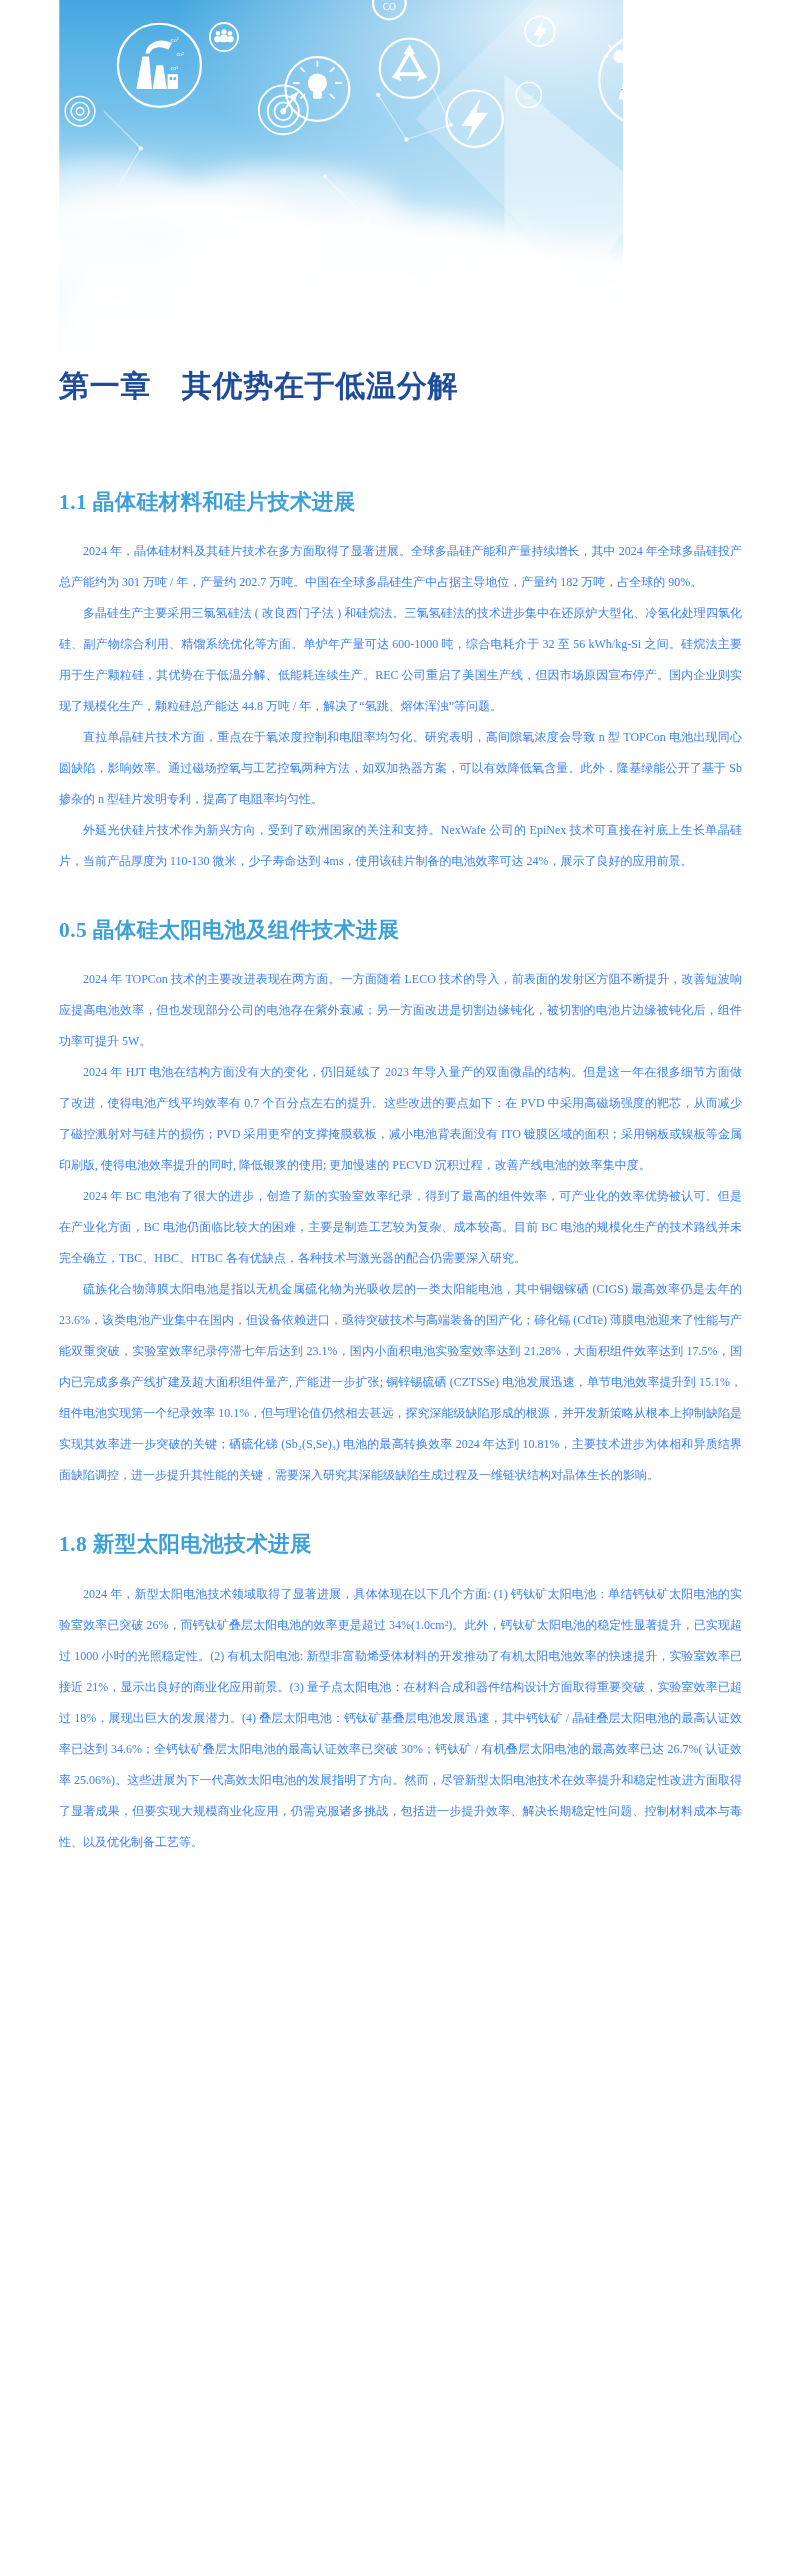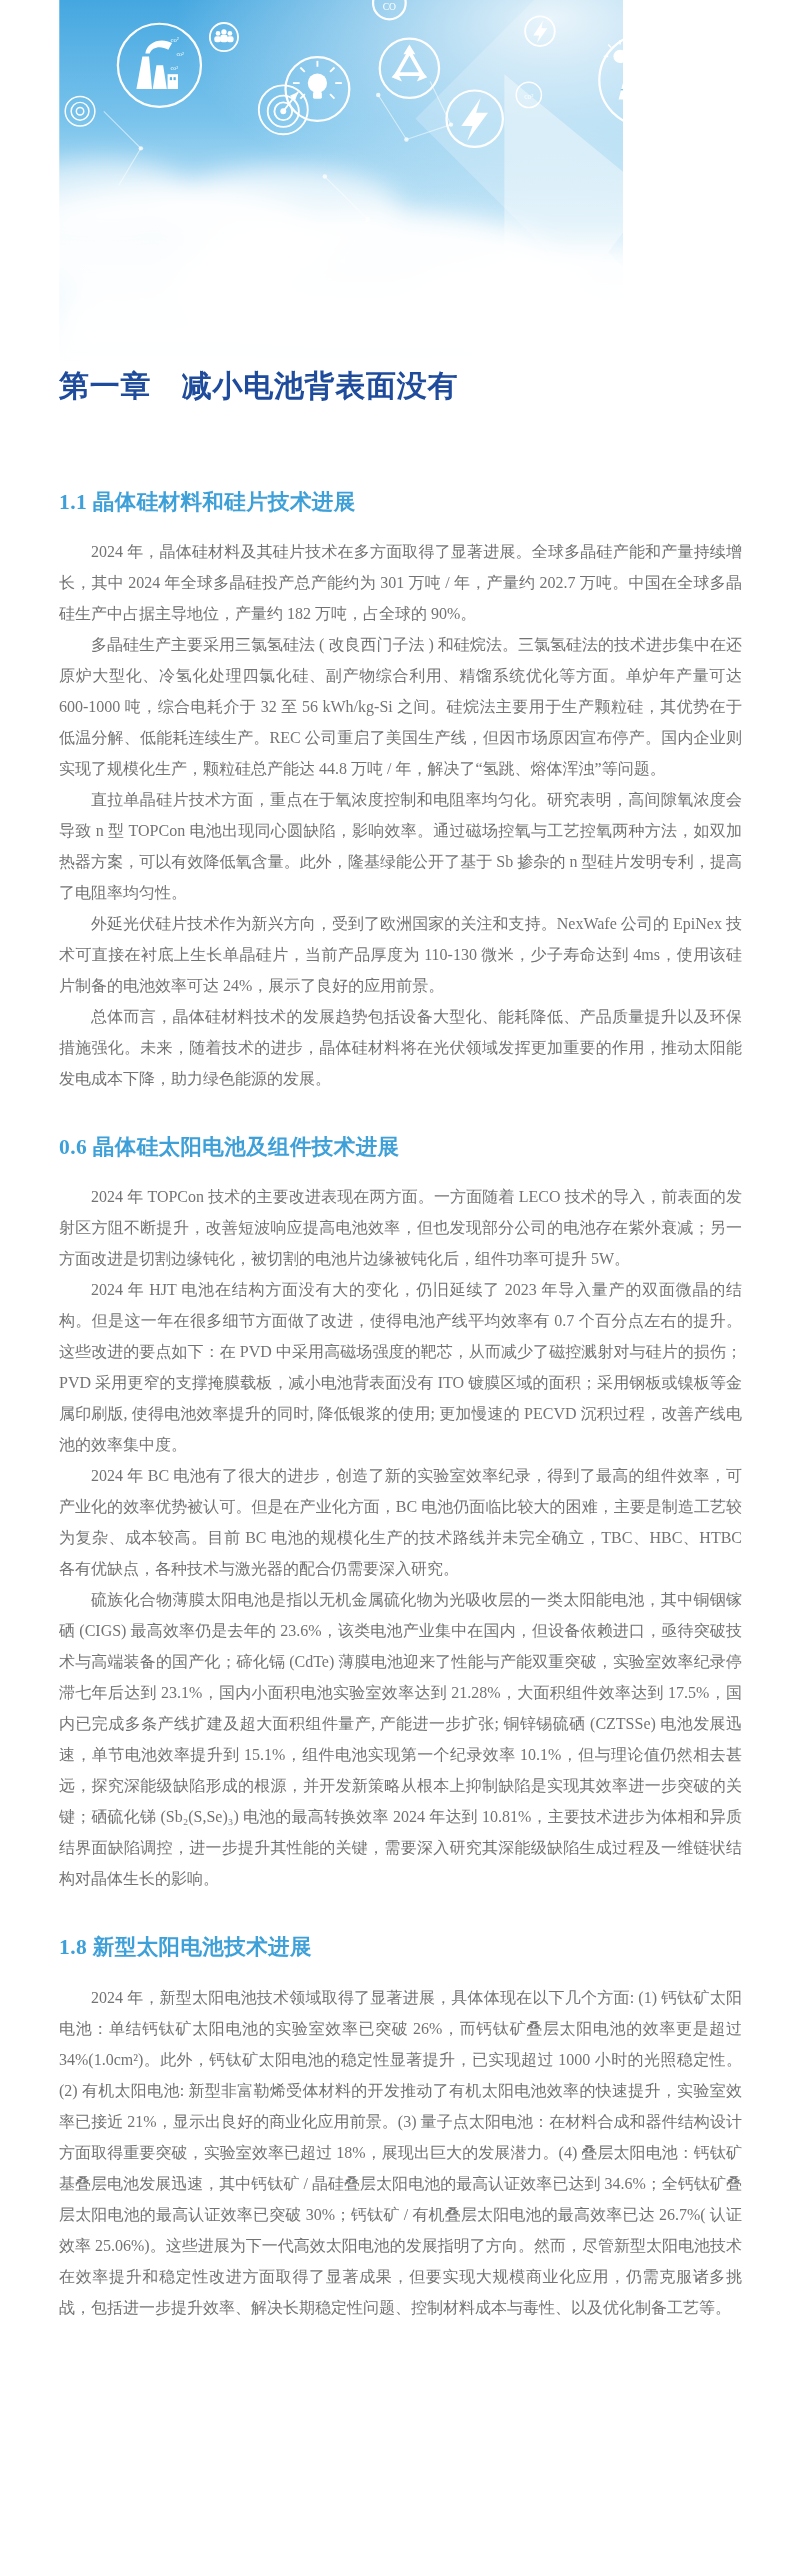--- a/index.html
+++ b/index.html
@@ -11,22 +11,22 @@
   h1.chapter-title{
     font-size:30px;line-height:1.25;font-weight:700;color:#1e4b9b;
     margin:4.5px 0 85px 0;letter-spacing:0.7px;
   }
   h2.sec-heading{
     font-size:21.5px;line-height:1.3;font-weight:700;color:#3da0d9;
     margin:40px 0 19.3px 0;letter-spacing:0.4px;
   }
   section.sec:first-of-type h2.sec-heading{margin-top:8px;font-family:Liberation Serif, serif;}
   p.body-para{
-    font-size:16px;line-height:31px;text-align:justify;text-indent:2em;
-    margin:0;color:#737373;text-justify:inter-ideograph;
+    font-size:12px;line-height:31px;text-align:justify;text-indent:2em;
+    margin:0;color:#3b82f6;text-justify:inter-ideograph;
   }
 </style>
 </head>
 <body>
 
 <div class="page">
 
   <div class="banner">
     <svg viewBox="0 0 920 488" xmlns="http://www.w3.org/2000/svg">
       <defs>
@@ -206,33 +206,32 @@
           <line x1="897" y1="12" x2="902" y2="12"></line>
           <line x1="875" y1="22" x2="871" y2="26"></line>
           <line x1="893" y1="22" x2="897" y2="26"></line>
         </g>
       </g>
     </svg>
   </div>
 
   <main class="content">
 
-    <h1 class="chapter-title">第一章　减小电池背表面没有</h1>
+    <h1 class="chapter-title">第一章　其优势在于低温分解</h1>
 
     <section class="sec">
       <h2 class="sec-heading">1.1 晶体硅材料和硅片技术进展</h2>
       <p class="body-para">2024 年，晶体硅材料及其硅片技术在多方面取得了显著进展。全球多晶硅产能和产量持续增长，其中 2024 年全球多晶硅投产总产能约为 301 万吨 / 年，产量约 202.7 万吨。中国在全球多晶硅生产中占据主导地位，产量约 182 万吨，占全球的 90%。</p>
       <p class="body-para">多晶硅生产主要采用三氯氢硅法 ( 改良西门子法 ) 和硅烷法。三氯氢硅法的技术进步集中在还原炉大型化、冷氢化处理四氯化硅、副产物综合利用、精馏系统优化等方面。单炉年产量可达 600-1000 吨，综合电耗介于 32 至 56 kWh/kg-Si 之间。硅烷法主要用于生产颗粒硅，其优势在于低温分解、低能耗连续生产。REC 公司重启了美国生产线，但因市场原因宣布停产。国内企业则实现了规模化生产，颗粒硅总产能达 44.8 万吨 / 年，解决了“氢跳、熔体浑浊”等问题。</p>
       <p class="body-para">直拉单晶硅片技术方面，重点在于氧浓度控制和电阻率均匀化。研究表明，高间隙氧浓度会导致 n 型 TOPCon 电池出现同心圆缺陷，影响效率。通过磁场控氧与工艺控氧两种方法，如双加热器方案，可以有效降低氧含量。此外，隆基绿能公开了基于 Sb 掺杂的 n 型硅片发明专利，提高了电阻率均匀性。</p>
       <p class="body-para">外延光伏硅片技术作为新兴方向，受到了欧洲国家的关注和支持。NexWafe 公司的 EpiNex 技术可直接在衬底上生长单晶硅片，当前产品厚度为 110-130 微米，少子寿命达到 4ms，使用该硅片制备的电池效率可达 24%，展示了良好的应用前景。</p>
-      <p class="body-para">总体而言，晶体硅材料技术的发展趋势包括设备大型化、能耗降低、产品质量提升以及环保措施强化。未来，随着技术的进步，晶体硅材料将在光伏领域发挥更加重要的作用，推动太阳能发电成本下降，助力绿色能源的发展。</p>
-    </section>
-
-    <section class="sec">
-      <h2 class="sec-heading">0.6 晶体硅太阳电池及组件技术进展</h2>
+    </section>
+
+    <section class="sec">
+      <h2 class="sec-heading">0.5 晶体硅太阳电池及组件技术进展</h2>
       <p class="body-para">2024 年 TOPCon 技术的主要改进表现在两方面。一方面随着 LECO 技术的导入，前表面的发射区方阻不断提升，改善短波响应提高电池效率，但也发现部分公司的电池存在紫外衰减；另一方面改进是切割边缘钝化，被切割的电池片边缘被钝化后，组件功率可提升 5W。</p>
       <p class="body-para">2024 年 HJT 电池在结构方面没有大的变化，仍旧延续了 2023 年导入量产的双面微晶的结构。但是这一年在很多细节方面做了改进，使得电池产线平均效率有 0.7 个百分点左右的提升。这些改进的要点如下：在 PVD 中采用高磁场强度的靶芯，从而减少了磁控溅射对与硅片的损伤；PVD 采用更窄的支撑掩膜载板，减小电池背表面没有 ITO 镀膜区域的面积；采用钢板或镍板等金属印刷版, 使得电池效率提升的同时, 降低银浆的使用; 更加慢速的 PECVD 沉积过程，改善产线电池的效率集中度。</p>
       <p class="body-para">2024 年 BC 电池有了很大的进步，创造了新的实验室效率纪录，得到了最高的组件效率，可产业化的效率优势被认可。但是在产业化方面，BC 电池仍面临比较大的困难，主要是制造工艺较为复杂、成本较高。目前 BC 电池的规模化生产的技术路线并未完全确立，TBC、HBC、HTBC 各有优缺点，各种技术与激光器的配合仍需要深入研究。</p>
     </section>
 
     <section class="sec">
       <p class="body-para">硫族化合物薄膜太阳电池是指以无机金属硫化物为光吸收层的一类太阳能电池，其中铜铟镓硒 (CIGS) 最高效率仍是去年的 23.6%，该类电池产业集中在国内，但设备依赖进口，亟待突破技术与高端装备的国产化；碲化镉 (CdTe) 薄膜电池迎来了性能与产能双重突破，实验室效率纪录停滞七年后达到 23.1%，国内小面积电池实验室效率达到 21.28%，大面积组件效率达到 17.5%，国内已完成多条产线扩建及超大面积组件量产, 产能进一步扩张; 铜锌锡硫硒 (CZTSSe) 电池发展迅速，单节电池效率提升到 15.1%，组件电池实现第一个纪录效率 10.1%，但与理论值仍然相去甚远，探究深能级缺陷形成的根源，并开发新策略从根本上抑制缺陷是实现其效率进一步突破的关键；硒硫化锑 (Sb₂(S,Se)₃) 电池的最高转换效率 2024 年达到 10.81%，主要技术进步为体相和异质结界面缺陷调控，进一步提升其性能的关键，需要深入研究其深能级缺陷生成过程及一维链状结构对晶体生长的影响。</p>
     </section>
 
     <section class="sec">

